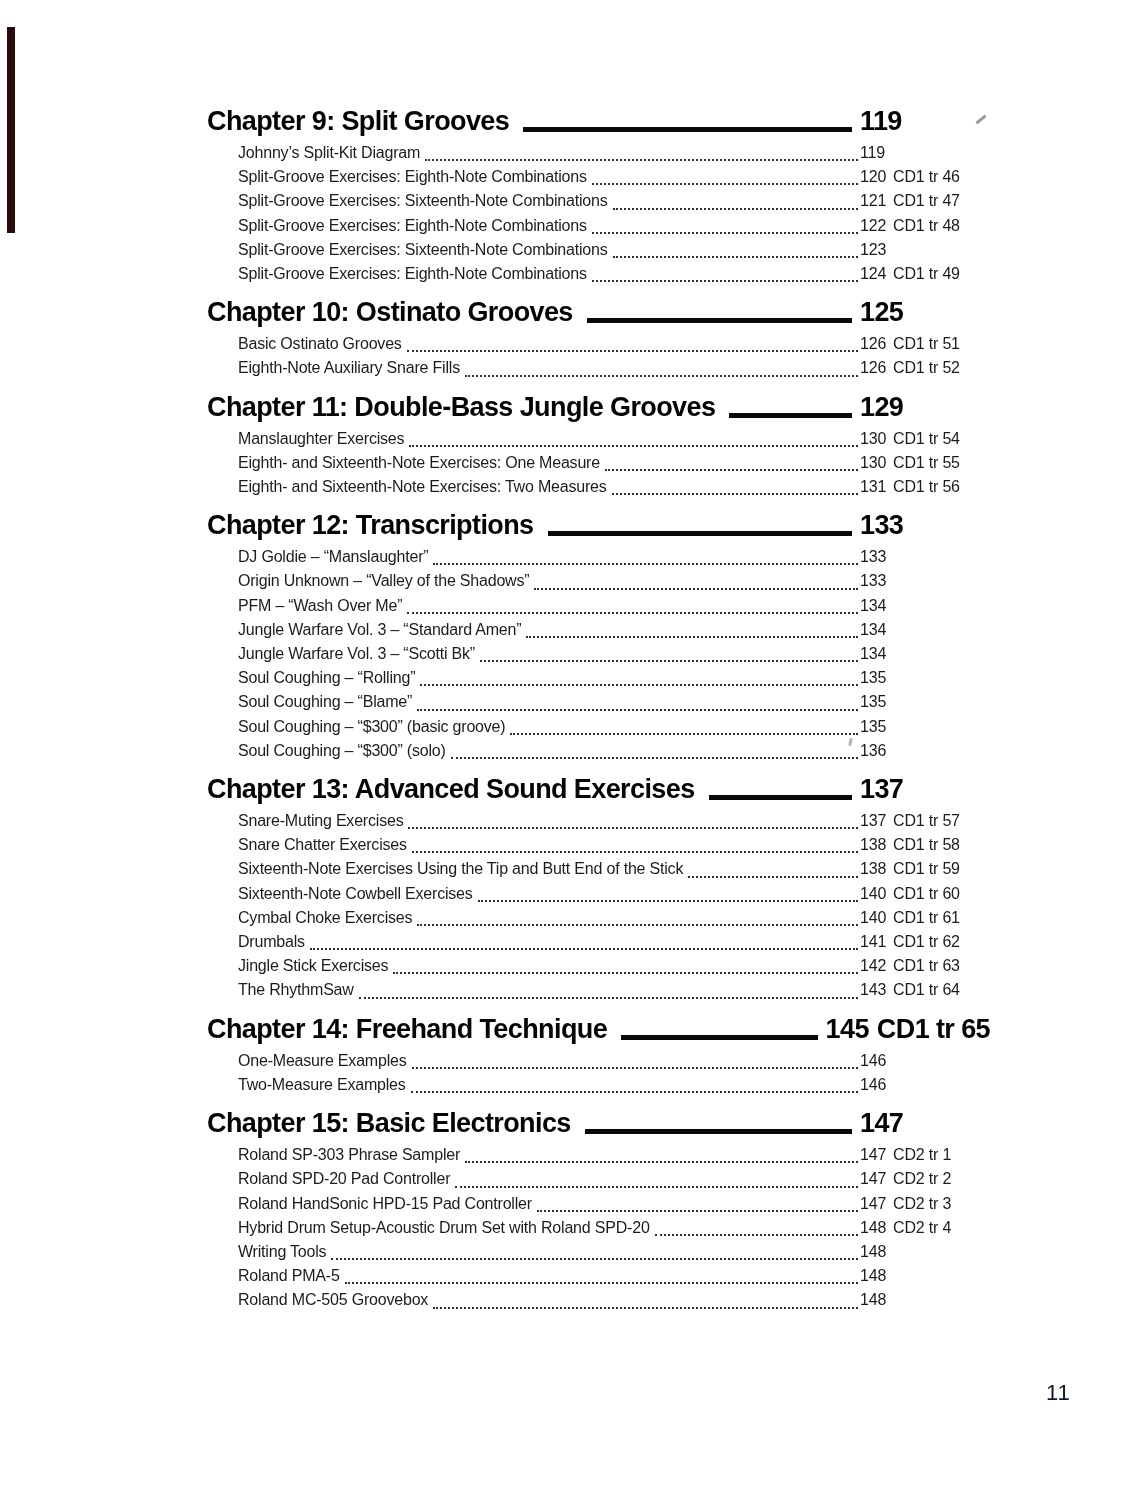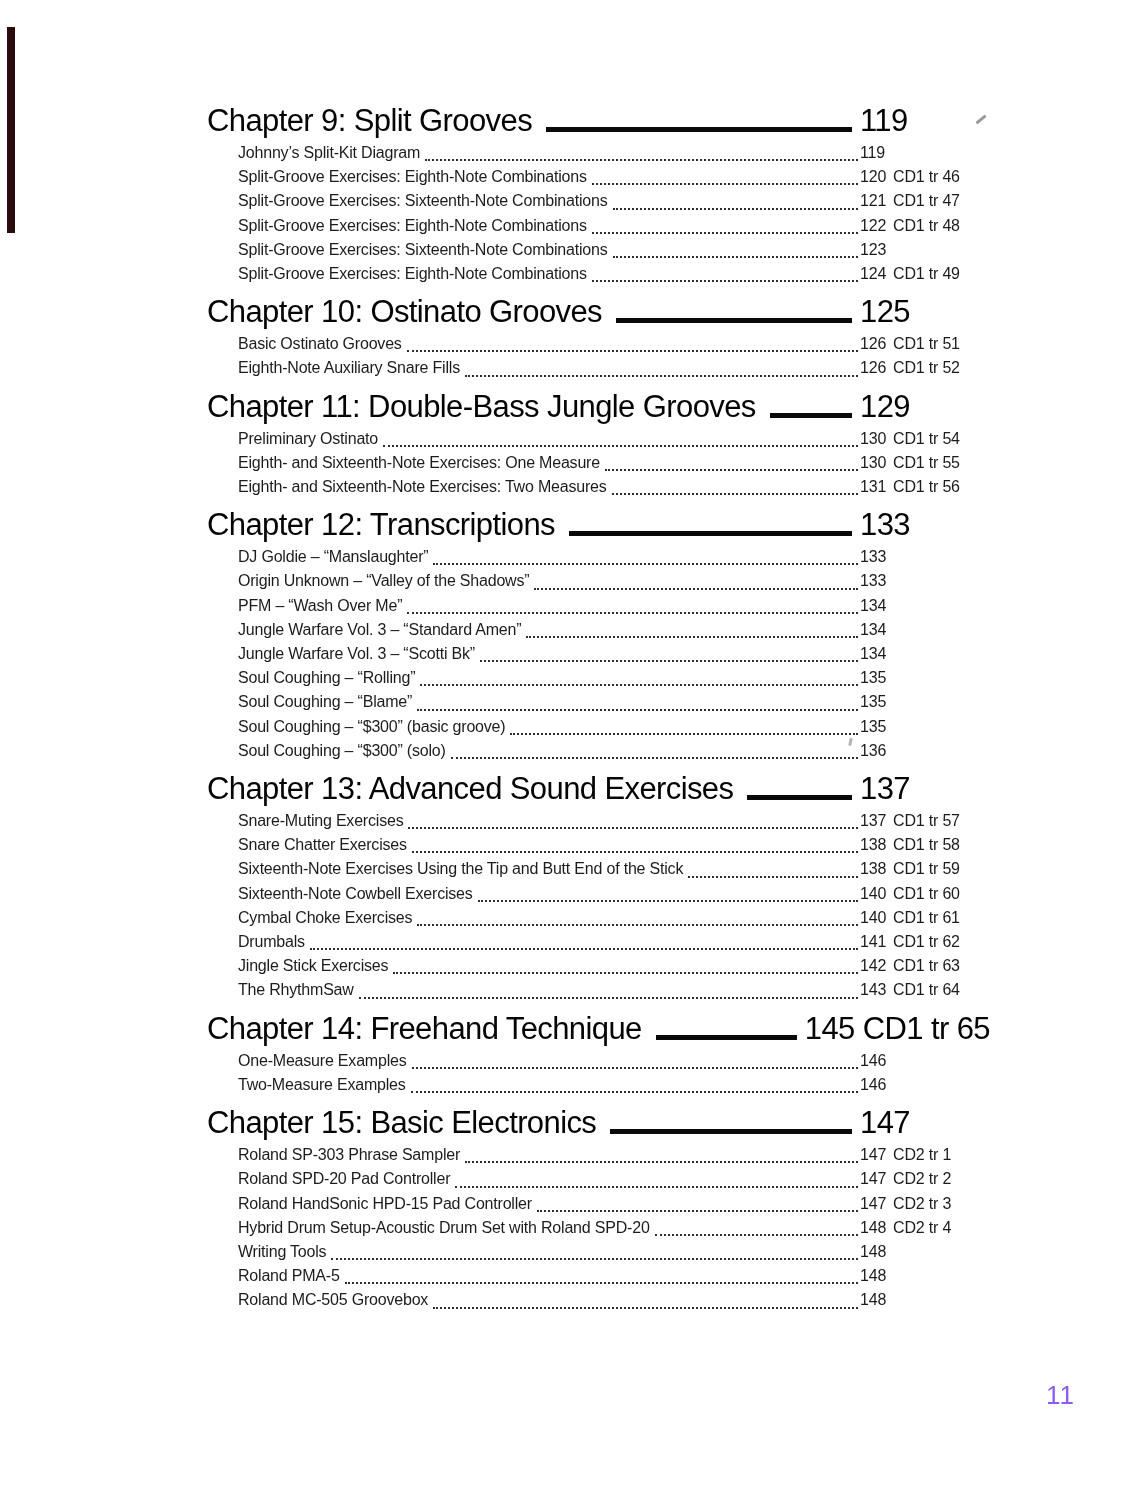--- a/index.html
+++ b/index.html
@@ -27,23 +27,23 @@
     position: absolute;
     left: 207px; top: 105px;
     width: 783px;
   }
   .chapter { margin-top: 10px; }
   .chapter:first-child { margin-top: 0; }
 
   .chapter-heading {
     display: flex;
     align-items: flex-end;
-    font-weight: normal;
+    font-weight: bold;
     color: #050505;
-    font-size: 31px;
+    font-size: 27px;
     line-height: 32px;
     letter-spacing: -0.6px;
     margin-bottom: 4px;
   }
   .ch-title { white-space: nowrap; }
   .ch-rule {
     flex: 1 1 auto;
     height: 5px;
     background: #0a0a0a;
     margin: 0 8px 5px 14px;
@@ -68,23 +68,23 @@
     margin: 0 2px 4px 5px;
     min-width: 10px;
   }
   .e-num { flex: 0 0 auto; min-width: 130px; white-space: nowrap; }
   .e-num .cd { margin-left: 7px; }
   .cd:empty { display: none; }
 
   .page-number {
     position: absolute;
     left: 1046px; top: 1380px;
-    font-size: 26px;
+    font-size: 22px;
     letter-spacing: 1px;
-    color: #8b5cf6;
+    color: #0f172a;
   }
 </style>
 </head>
 <body>
 
 <div class="page">
   <div class="ink-bar"></div>
   <div class="speck speck-1"></div>
   <div class="speck speck-2"></div>
 
@@ -158,21 +158,21 @@
   </section>
 
   <section class="chapter">
     <div class="chapter-heading">
       <span class="ch-title">Chapter 11: Double-Bass Jungle Grooves</span>
       <span class="ch-rule"></span>
       <span class="ch-num"><span class="pg">129</span></span>
     </div>
     <div class="entries">
   <div class="entry">
-    <span class="e-title">Preliminary Ostinato</span>
+    <span class="e-title">Manslaughter Exercises</span>
     <span class="dots"></span>
     <span class="e-num"><span class="pg">130</span><span class="cd">CD1 tr 54</span></span>
   </div>
 
   <div class="entry">
     <span class="e-title">Eighth- and Sixteenth-Note Exercises: One Measure</span>
     <span class="dots"></span>
     <span class="e-num"><span class="pg">130</span><span class="cd">CD1 tr 55</span></span>
   </div>
 

